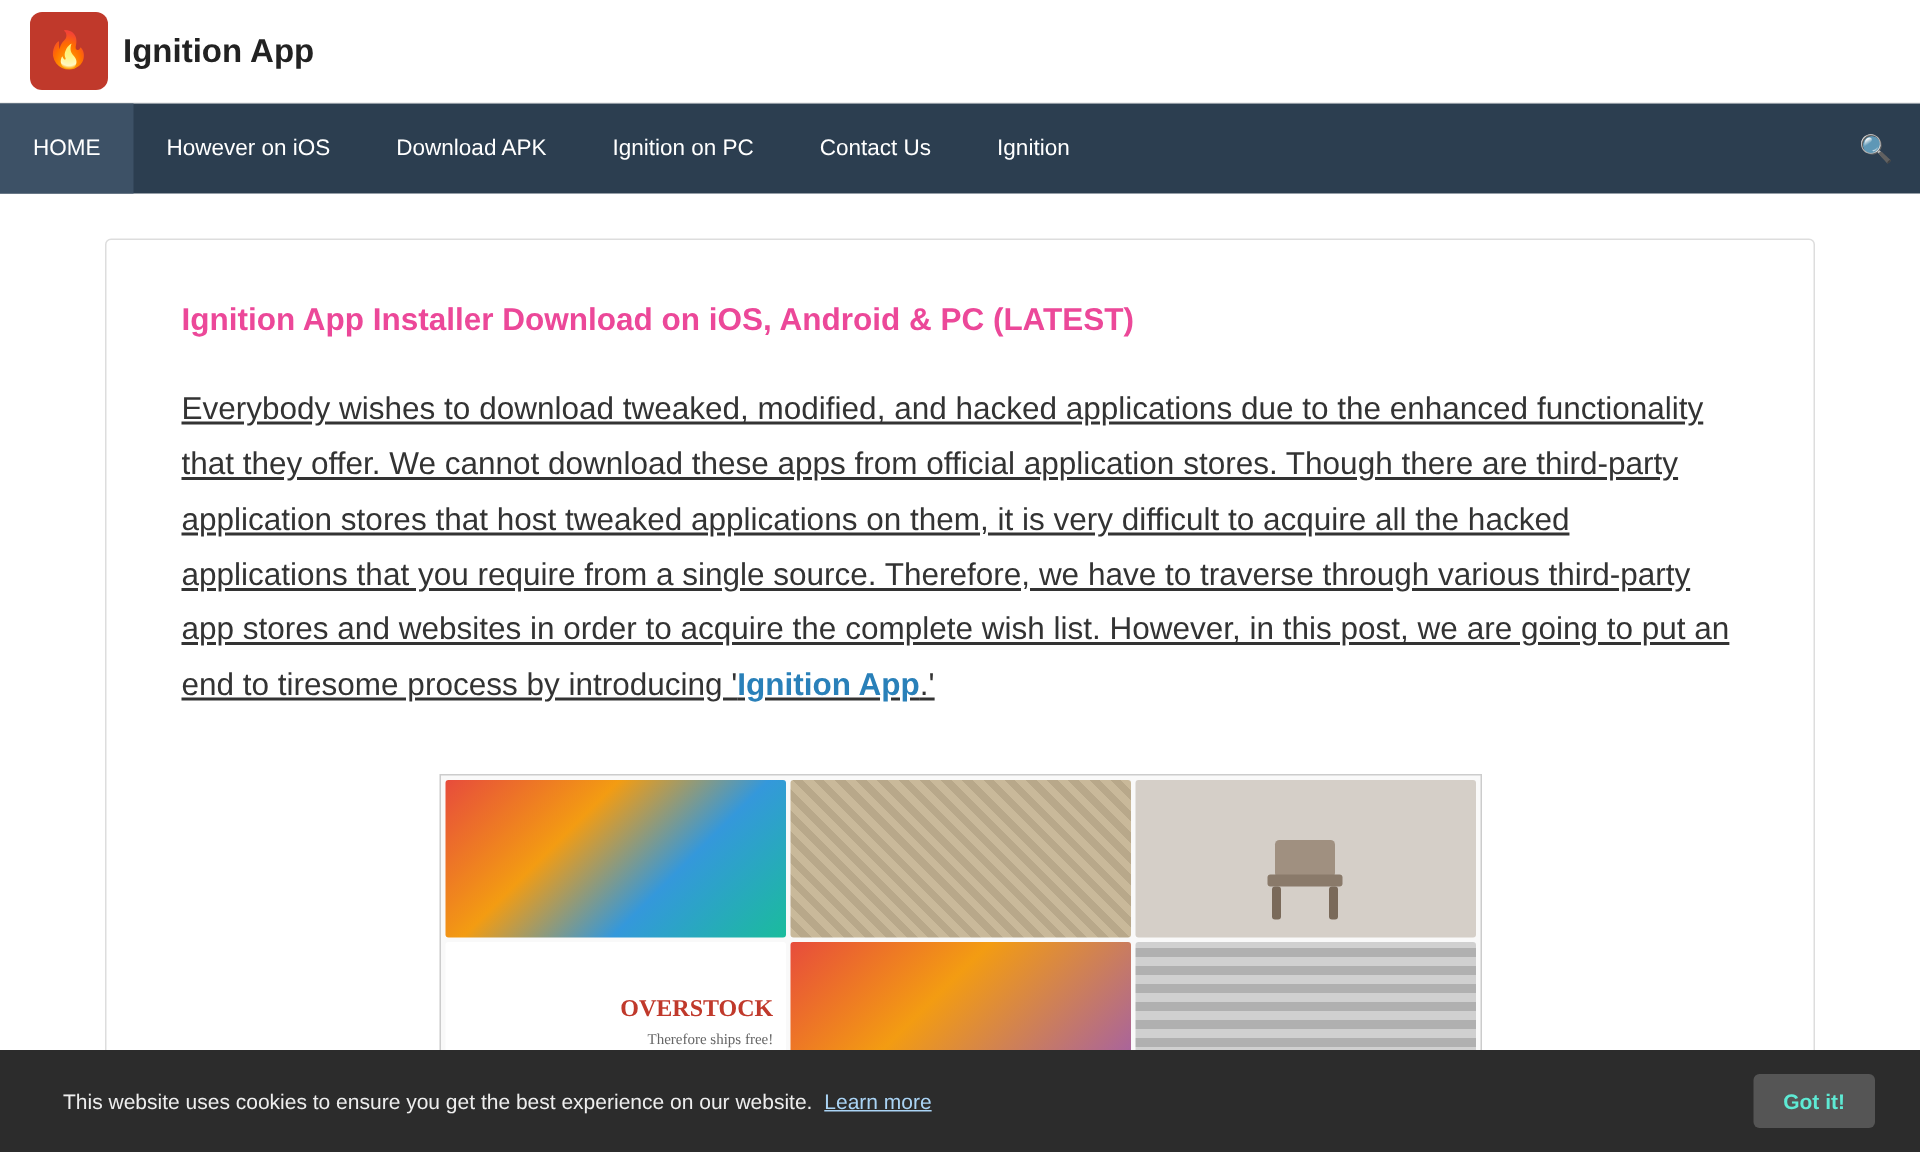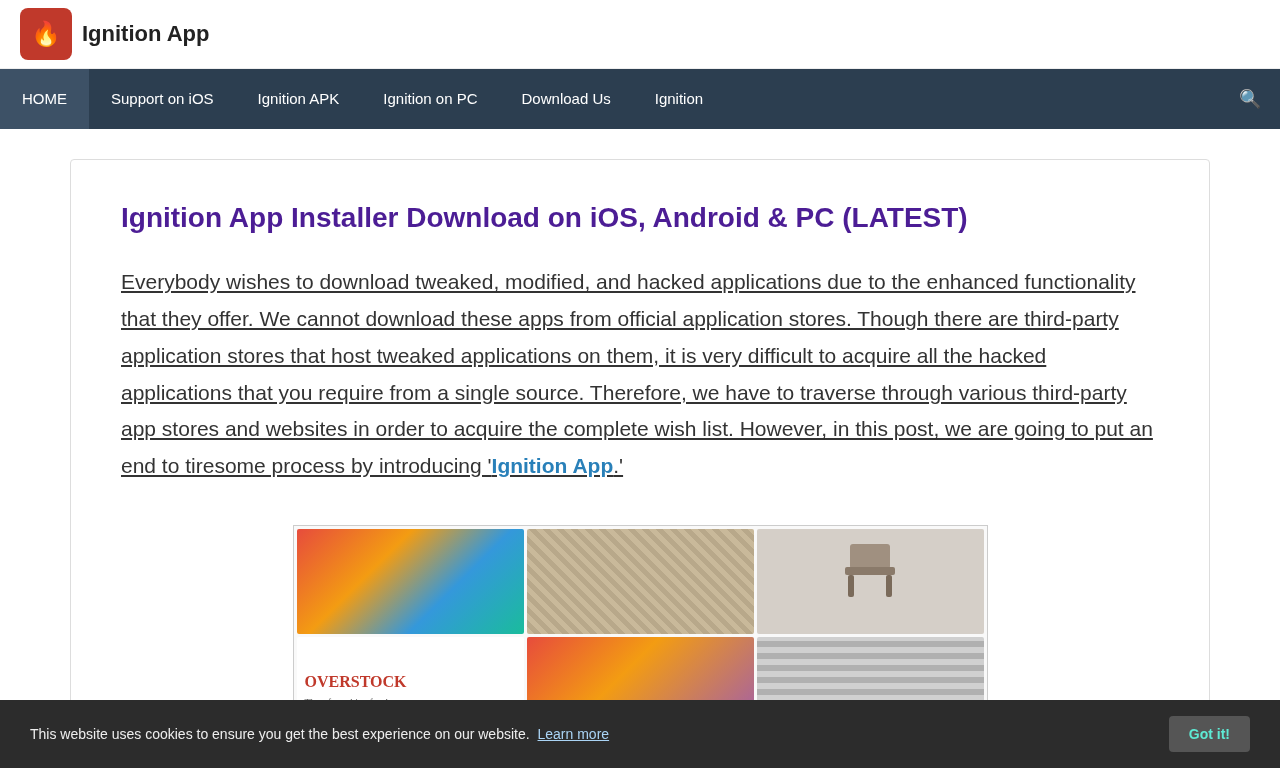--- a/index.html
+++ b/index.html
@@ -102,23 +102,23 @@
     }
 
     #content-area {
       border: 1px solid #ddd;
       border-radius: 4px;
       padding: 40px 50px;
       background: #fff;
     }
 
     #page-heading {
-      font-size: 28px;
+      font-size: 21px;
       font-weight: 700;
-      color: #4c1d95;
+      color: #ec4899;
       margin-bottom: 28px;
       line-height: 1.3;
     }
 
     #intro-text {
       font-size: 21px;
       line-height: 1.75;
       color: #333;
       margin-bottom: 40px;
       text-decoration: underline;
@@ -156,21 +156,21 @@
       grid-template-rows: repeat(2, 1fr);
       gap: 3px;
       padding: 3px;
       height: 220px;
     }
 
     .ad-cell {
       background: #e0e0e0;
       border-radius: 2px;
       display: flex;
-      align-items: flex-start;
+      align-items: flex-end;
       justify-content: center;
       overflow: hidden;
       position: relative;
     }
 
     
     .ad-cell-1 {
       background: linear-gradient(135deg, #e74c3c 0%, #f39c12 35%, #3498db 65%, #1abc9c 100%);
     }
 
@@ -227,20 +227,21 @@
       display: flex;
       align-items: center;
       gap: 16px;
       z-index: 1000;
       font-size: 14px;
     }
 
     #cookie-text {
       flex: 1;
       color: #eee;
+      margin-left: 12px;
     }
 
     #learn-more-link {
       color: #aad4f5;
       text-decoration: underline;
       cursor: pointer;
       margin-left: 4px;
     }
 
     #got-it-btn {
@@ -271,30 +272,30 @@
     <span id="site-title">Ignition App</span>
   </a>
 </div>
 
 <nav id="navbar">
   <ul id="nav-list">
     <li class="active">
       <a href="#">HOME</a>
     </li>
     <li>
-      <a href="#">Support on iOS</a>
-    </li>
-    <li>
-      <a href="#">Ignition APK</a>
+      <a href="#">However on iOS</a>
+    </li>
+    <li>
+      <a href="#">Download APK</a>
     </li>
     <li>
       <a href="#">Ignition on PC</a>
     </li>
     <li>
-      <a href="#">Download Us</a>
+      <a href="#">Contact Us</a>
     </li>
     <li>
       <a href="#">Ignition</a>
     </li>
   </ul>
   <button id="search-btn">
     <span>🔍</span>
   </button>
 </nav>
 

